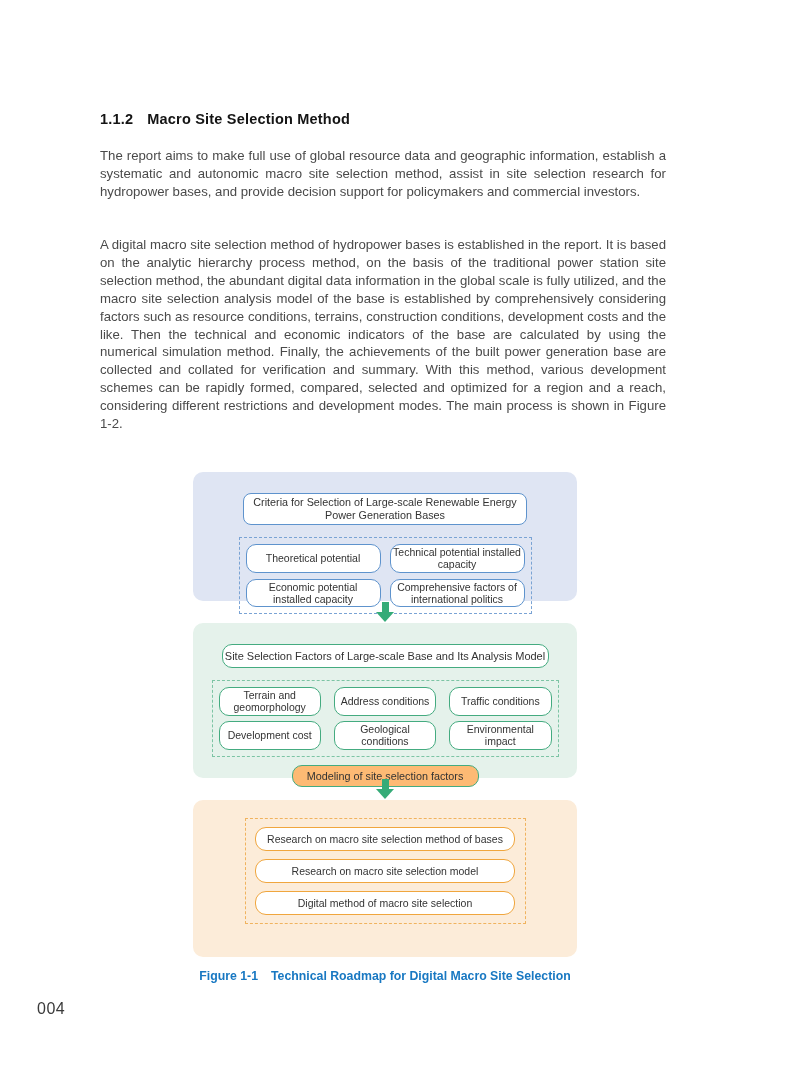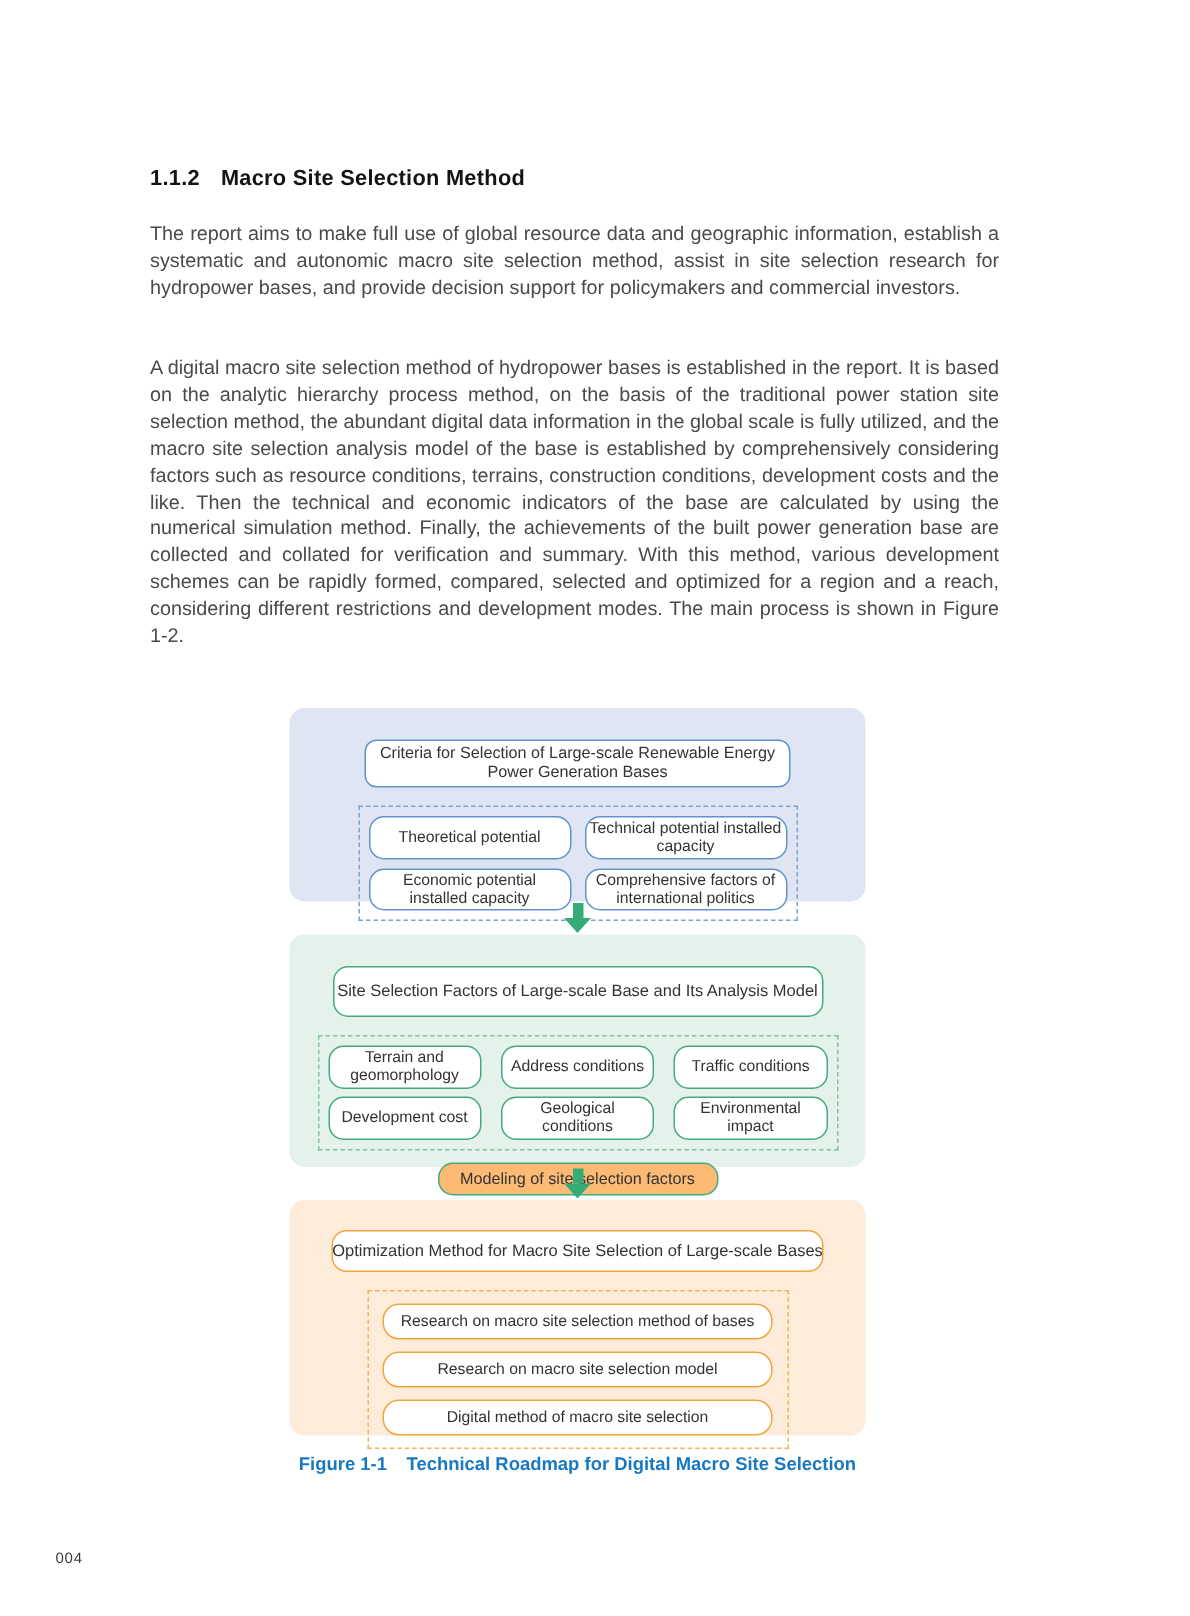--- a/index.html
+++ b/index.html
@@ -41,21 +41,21 @@
     margin:12px auto; background:#ffffff; text-align:center;
     display:flex; align-items:center; justify-content:center;
     color:#333333;
   }
   .title-blue {
     width:284px; min-height:28px; padding:2px 6px;
     border:1px solid #5e93cd; border-radius:8px;
     font-size:10.8px; line-height:1.2;
   }
   .title-green {
-    width:327px; height:34px;
+    width:327px; height:24px;
     border:1px solid #44ab80; border-radius:10px;
     font-size:11px; white-space:nowrap;
   }
   .title-orange {
     width:328px; height:28px;
     border:1px solid #f0a63e; border-radius:10px;
     font-size:11px; white-space:nowrap;
   }
 
   .dashed { margin:8px auto 0; }
@@ -103,22 +103,22 @@
   }
 
   .caption {
     position:absolute; left:193px; top:969px; width:384px;
     text-align:center; color:#1878c2; font-weight:bold; font-size:12.3px;
     white-space:nowrap;
   }
   .caption .cap-label { margin-right:13px; }
 
   .page-number {
-    position:absolute; left:37px; top:1034px;
-    font-size:10px; color:#3a3a3a; letter-spacing:0.5px;
+    position:absolute; left:37px; top:1000px;
+    font-size:16px; color:#3a3a3a; letter-spacing:0.5px;
   }
 </style>
 </head>
 <body>
 
 <div class="page">
 
   <div class="heading">
     <span class="num">1.1.2</span><span>Macro Site Selection Method</span>
   </div>
@@ -155,21 +155,20 @@
       </div>
       <div class="footer-box">Modeling of site selection factors</div>
     </div>
 
     <div class="arrow">
       <div class="arrow-stem"></div>
       <div class="arrow-head"></div>
     </div>
 
     <div class="panel panel-orange">
-      <div class="title-box title-orange">Optimization Method for Macro Site Selection of Large-scale Bases</div>
       <div class="dashed dashed-orange">
         <div class="node node-orange">Research on macro site selection method of bases</div>
         <div class="node node-orange">Research on macro site selection model</div>
         <div class="node node-orange">Digital method of macro site selection</div>
       </div>
     </div>
 
   </div>
 
   <div class="caption">

